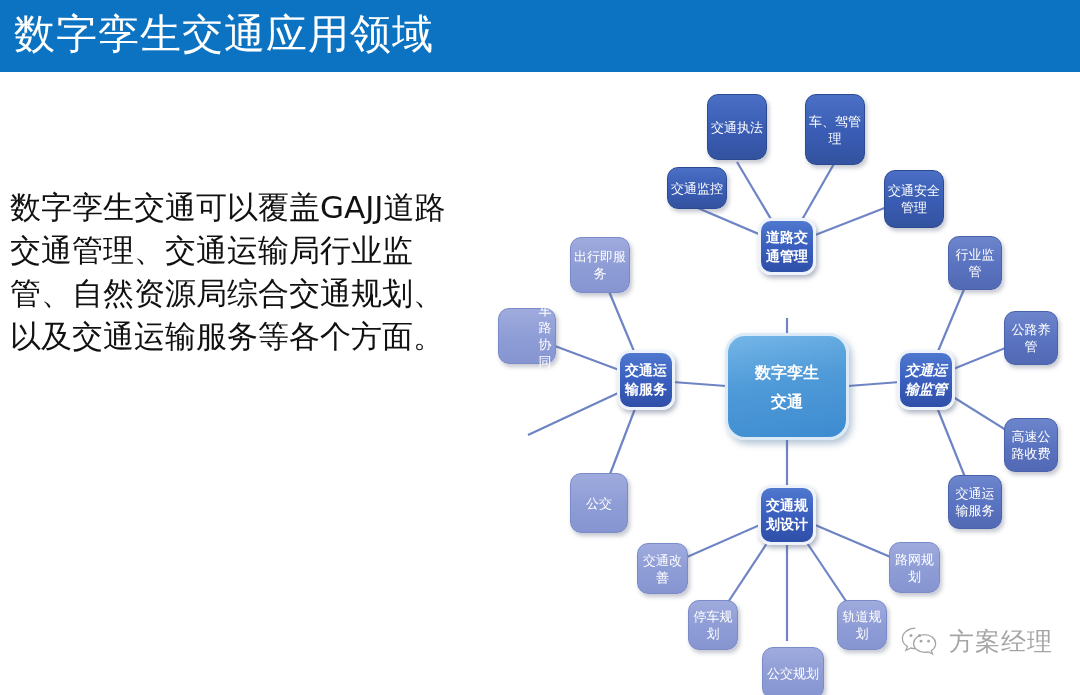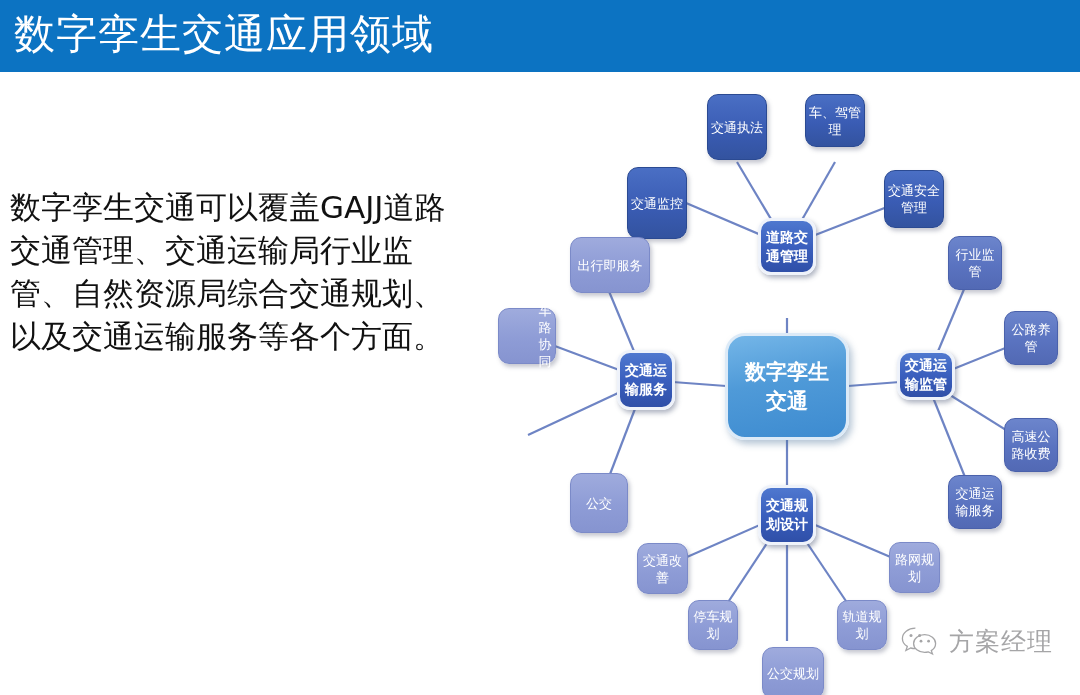--- a/index.html
+++ b/index.html
@@ -115,21 +115,21 @@
     font-weight: bold;
     z-index: 4;
     box-shadow: 2px 3px 5px rgba(80, 90, 120, 0.45);
   }
 
   
   #node-center {
     background: linear-gradient(170deg, #74b6e8 0%, #4f9ad8 45%, #3d8bd0 100%);
     border: 3px solid #dceaf7;
     border-radius: 20px;
-    font-size: 21px;
+    font-size: 16px;
     line-height: 29px;
     font-weight: bold;
     z-index: 5;
     box-shadow: 3px 4px 7px rgba(70, 110, 150, 0.4);
   }
 
   
   #watermark {
     position: absolute;
     left: 900px;
@@ -191,41 +191,41 @@
     </svg>
 
     <div id="node-center" class="node" style="left:725px; top:261px; width:124px; height:107px;">
       <span class="lbl"><span>数字孪生</span><br><span>交通</span></span>
     </div>
 
     <div class="node hub" style="left:758px; top:146px; width:58px; height:57px;">
       <span class="lbl">道路交通管理</span>
     </div>
 
-    <div class="node hub" style="left:897px; top:278px; width:58px; height:50px;">
+    <div class="node hub" style="left:897px; top:278px; width:58px; height:60px;font-style:italic;">
       <span class="lbl">交通运输监管</span>
     </div>
 
     <div class="node hub" style="left:617px; top:278px; width:58px; height:60px;">
       <span class="lbl">交通运输服务</span>
     </div>
 
     <div class="node hub" style="left:758px; top:413px; width:58px; height:60px;">
       <span class="lbl">交通规划设计</span>
     </div>
 
-    <div class="node leaf-dark" style="left:627px; top:95px; width:60px; height:72px;">
+    <div class="node leaf-dark" style="left:667px; top:95px; width:60px; height:42px;">
       <span class="lbl">交通监控</span>
     </div>
 
     <div class="node leaf-dark" style="left:707px; top:22px; width:60px; height:66px;">
       <span class="lbl">交通执法</span>
     </div>
 
-    <div class="node leaf-dark" style="left:805px; top:22px; width:60px; height:53px;">
+    <div class="node leaf-dark" style="left:805px; top:22px; width:60px; height:71px;">
       <span class="lbl">车、驾管理</span>
     </div>
 
     <div class="node leaf-dark" style="left:876px; top:98px; width:60px; height:58px;margin-left:8px;">
       <span class="lbl">交通安全管理</span>
     </div>
 
     <div class="node leaf-mid" style="left:948px; top:164px; width:54px; height:54px;">
       <span class="lbl">行业监管</span>
     </div>
@@ -235,21 +235,21 @@
     </div>
 
     <div class="node leaf-mid" style="left:1004px; top:346px; width:54px; height:54px;">
       <span class="lbl">高速公路收费</span>
     </div>
 
     <div class="node leaf-mid" style="left:948px; top:403px; width:54px; height:54px;">
       <span class="lbl">交通运输服务</span>
     </div>
 
-    <div class="node leaf-light" style="left:570px; top:165px; width:80px; height:56px;">
+    <div class="node leaf-light" style="left:570px; top:165px; width:60px; height:56px;">
       <span class="lbl">出行即服务</span>
     </div>
 
     <div class="node leaf-light" style="left:498px; top:236px; width:58px; height:56px;padding-left:36px;">
       <span class="lbl">车路协同</span>
     </div>
 
 
     <div class="node leaf-light" style="left:570px; top:401px; width:58px; height:60px;">
       <span class="lbl">公交</span>

